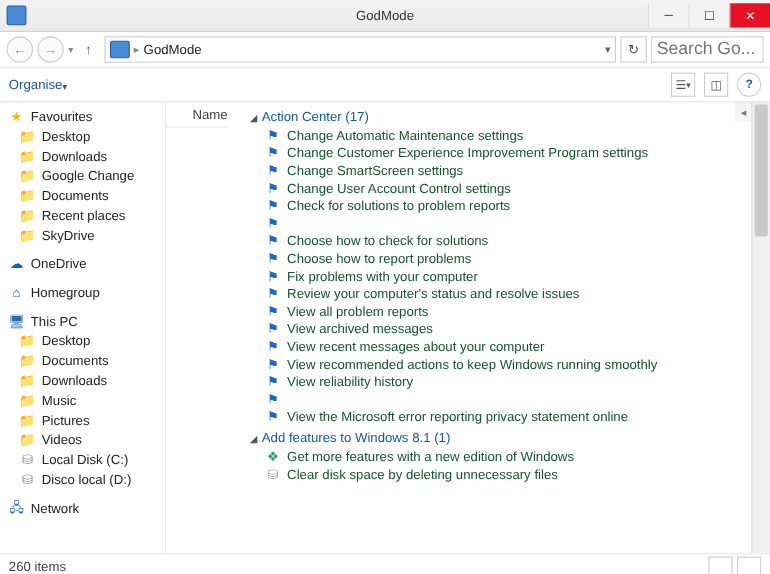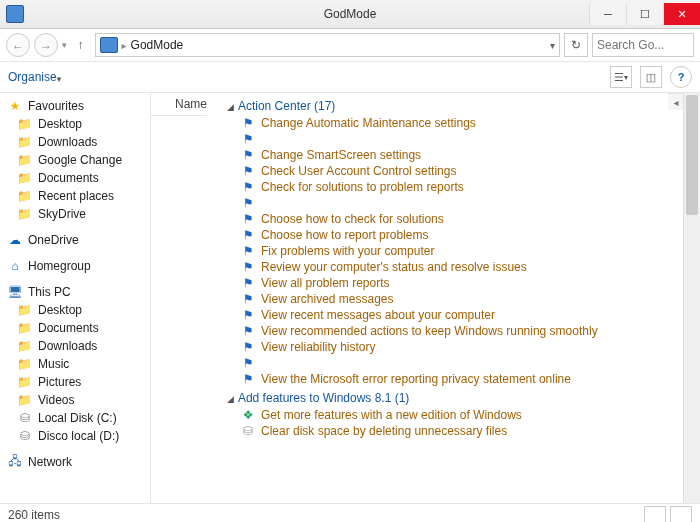--- a/index.html
+++ b/index.html
@@ -11,21 +11,21 @@
 .titlebar .win-close{background:#e81123;color:#fff}
 .navbar{height:32px;display:flex;align-items:center;padding:0 6px;gap:4px;border-bottom:1px solid #e5e5e5}
 .nav-arrow{width:22px;height:22px;border:1px solid #ccc;border-radius:50%;display:flex;align-items:center;justify-content:center;color:#888;cursor:pointer;background:#fafafa}
 .nav-up{width:20px;height:20px;display:flex;align-items:center;justify-content:center;color:#555;cursor:pointer}
 .addressbar{flex:1;height:22px;border:1px solid #ccc;display:flex;align-items:center;padding:0 4px;gap:4px;background:#fff}
 .addr-icon{width:16px;height:14px;background:#4a8bd6;border:1px solid #2a5a9a;border-radius:2px}
 .addr-sep{color:#888;font-size:10px}
 .addr-dd{margin-left:auto;color:#666;font-size:10px}
 .refresh-btn{width:22px;height:22px;border:1px solid #ccc;display:flex;align-items:center;justify-content:center;color:#555;cursor:pointer;background:#fff}
 .searchbox{width:100px;height:22px;border:1px solid #ccc;display:flex;align-items:center;background:#fff}
-.searchbox input{border:none;outline:none;width:100%;font-size:12px;padding:0 4px;color:#888}
+.searchbox input{border:none;outline:none;width:100%;font-size:16px;padding:0 4px;color:#888}
 .toolbar{height:30px;display:flex;align-items:center;padding:0 8px;gap:8px;border-bottom:1px solid #e5e5e5}
 .organise{color:#15569c;cursor:pointer;display:flex;align-items:flex-end;gap:0}
 .tool-right{margin-left:auto;display:flex;gap:8px;align-items:center}
 .tool-ic{width:20px;height:20px;border:1px solid #ccc;display:flex;align-items:center;justify-content:center;color:#555;cursor:pointer;background:#fff;font-size:11px}
 .help-ic{color:#0a64bf;font-weight:bold;border-radius:50%}
 .body{display:flex;height:410px}
 .sidebar{width:150px;border-right:1px solid #e5e5e5;overflow:hidden;padding:4px 0}
 .side-group{margin-bottom:8px}
 .side-item{display:flex;align-items:center;gap:6px;padding:2px 8px 2px 18px;cursor:pointer;white-space:nowrap}
 .side-head{padding-left:8px;font-weight:400}
@@ -39,21 +39,21 @@
 .i-net{color:#2b6cb0}
 .main{flex:1;display:flex;flex-direction:row;overflow:hidden;position:relative}
 .col-header{height:22px;border-bottom:1px solid #e5e5e5;padding-left:24px;color:#444;display:flex;align-items:center}
 .content{flex:1;overflow:hidden;padding:2px 0 0 6px;position:relative}
 .group-title{color:#15569c;font-size:12px;padding:4px 0 2px 14px;cursor:pointer}
 .group-title .tri{color:#555;font-size:9px;margin-right:4px}
 .item-row{display:flex;align-items:center;gap:6px;padding:1px 0 1px 28px;cursor:pointer;white-space:nowrap}
 .flag{color:#1e68c6;font-size:12px;width:14px;text-align:center}
 .feat-ic{color:#19a35e;font-size:12px;width:14px;text-align:center}
 .live-ic{color:#999;font-size:12px;width:14px;text-align:center}
-.item-row span.txt{color:#a16207}
+.item-row span.txt{color:#14532d}
 .vscroll{position:absolute;right:0;top:0;bottom:0;width:16px;background:#f0f0f0;border-left:1px solid #ddd}
 .vscroll .thumb{position:absolute;left:2px;right:2px;top:2px;height:120px;background:#c9c9c9;border-radius:2px}
 .hscroll{height:16px;background:#f5f5f5;border-top:1px solid #e5e5e5;display:flex;align-items:center}
 .hscroll .hs-btn{width:16px;height:14px;display:flex;align-items:center;justify-content:center;color:#777;font-size:10px;cursor:pointer}
 .statusbar{height:22px;border-top:1px solid #e5e5e5;display:flex;align-items:center;padding:0 8px;font-size:12px;color:#444}
 .status-right{margin-left:auto;display:flex;gap:4px}
 .status-right .sv{width:20px;height:16px;border:1px solid #ccc;background:#fff;cursor:pointer}
 .cut{color:#aaa}
 </style>
 </head>
@@ -195,28 +195,29 @@
   <div class="main">
     <div class="col-header">Name</div>
     <div class="content" id="content">
         <div class="group-title"><span class="tri">◢</span>Action Center (17)</div>
         <div class="item-row">
           <span class="flag">⚑</span>
           <span class="txt ">Change Automatic Maintenance settings</span>
         </div>
         <div class="item-row">
           <span class="flag">⚑</span>
+          <span class="txt ">Change Customer Experience Improvement Program settings</span>
         </div>
         <div class="item-row">
           <span class="flag">⚑</span>
           <span class="txt ">Change SmartScreen settings</span>
         </div>
         <div class="item-row">
           <span class="flag">⚑</span>
-          <span class="txt ">Check User Account Control settings</span>
+          <span class="txt ">Change User Account Control settings</span>
         </div>
         <div class="item-row">
           <span class="flag">⚑</span>
           <span class="txt ">Check for solutions to problem reports</span>
         </div>
         <div class="item-row">
           <span class="flag">⚑</span>
         </div>
         <div class="item-row">
           <span class="flag">⚑</span>

